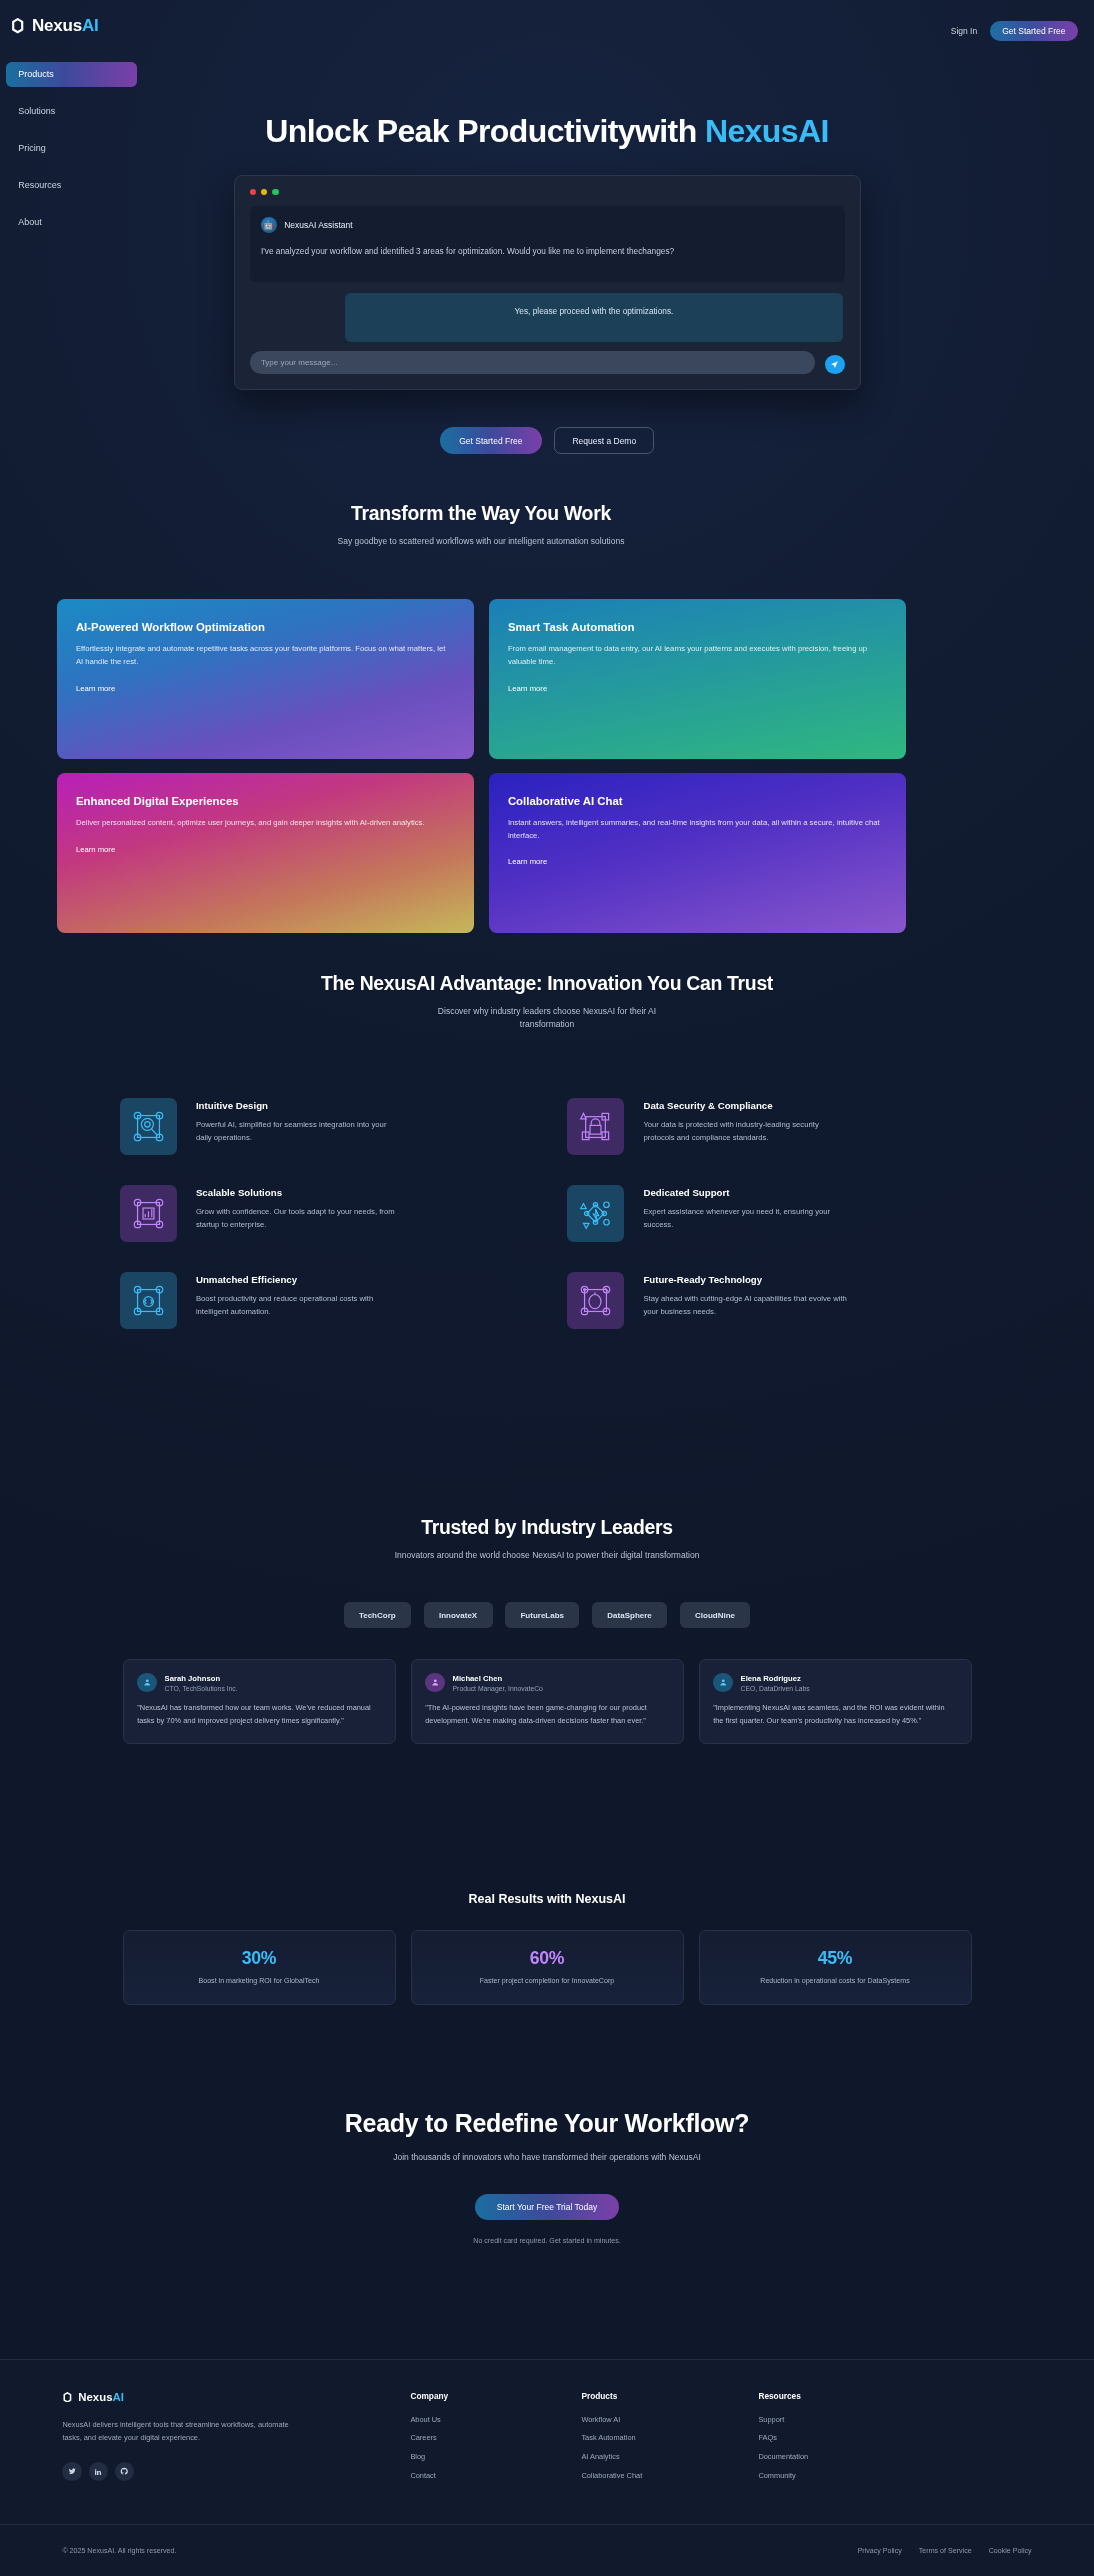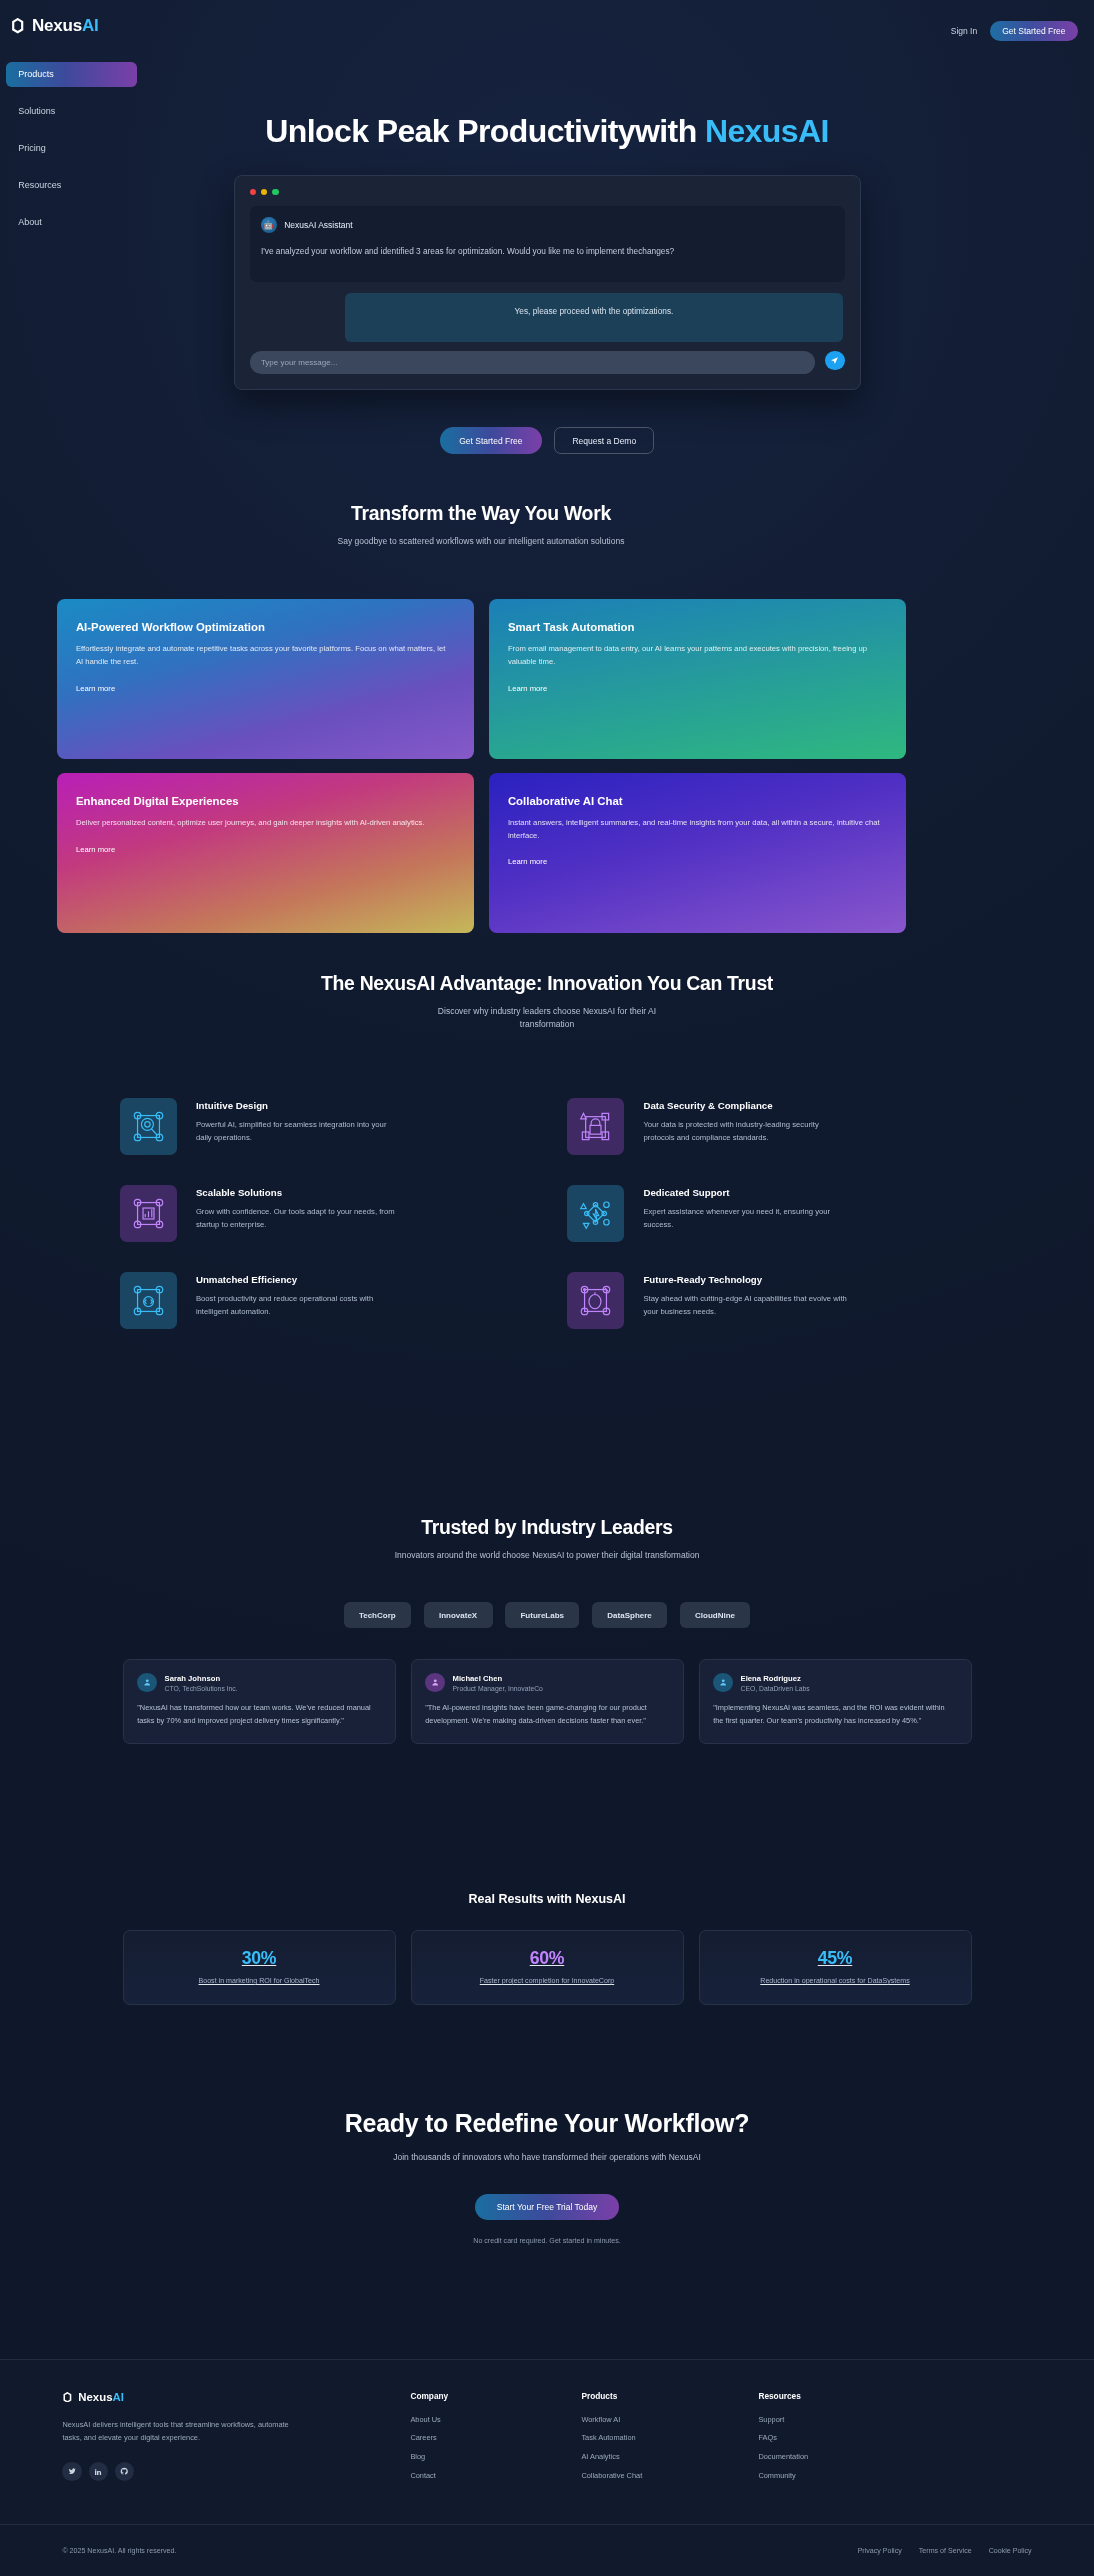--- a/index.html
+++ b/index.html
@@ -54,21 +54,21 @@
   .ai-head { display: flex; align-items: center; gap: 6.8px; margin-bottom: 11.4px; }
   .ai-av { width: 16.5px; height: 16.5px; border-radius: 50%;
     background: radial-gradient(circle at 40% 35%, #2d7fc0, #18547f); display:flex;align-items:center;justify-content:center;font-size:8.5px; }
   .ai-name { font-size: 8.5px; color: #e8eefb; }
   .ai-text { font-size: 8.3px; color: #c3cde0; line-height: 1.5; }
 
   .bubble-user {
     margin-left: 95px; margin-right: 1.1px; background: #1c4058; border-radius: 5.7px;
     padding: 12.5px 12.5px 26px; text-align: center; font-size: 8.3px; color: #d7e3f1; margin-bottom: 9px;
   }
-  .inputrow { display: flex; align-items: flex-start; gap: 10px; }
+  .inputrow { display: flex; align-items: flex-end; gap: 10px; }
   .chatinput {
     flex: 1; background: #3b475c; border: none; border-radius: 569px; height: 23.4px;
     padding: 0 11.4px; color: #e6ecf6; font-size: 8px; font-family: inherit; outline: none;
   }
   .chatinput::placeholder { color: #9aa7bc; }
   .sendbtn { width: 19.4px; height: 19.4px; border-radius: 50%; border: none; background: #1da1f2;
     display: flex; align-items: center; justify-content: center; cursor: pointer; flex: 0 0 auto; }
 
   .hero-ctas { display: flex; justify-content: center; gap: 12.5px; margin-top: 37px; }
   .btn-primary { font-size: 8.5px; color: #fff; padding: 7.4px 19.4px; border-radius: 569px; border: none;
@@ -114,21 +114,21 @@
   .thead { display: flex; align-items: center; gap: 8px; margin-bottom: 10.3px; }
   .tav { width: 19.4px; height: 19.4px; border-radius: 50%; display:flex;align-items:center;justify-content:center; flex:0 0 auto; }
   .tav.b { background: #1b5577; } .tav.p { background: #5b3580; } .tav.t { background: #1b5577; }
   .tname { font-size: 7.7px; font-weight: 700; color: #fff; }
   .trole { font-size: 6.8px; color: #93a1b8; margin-top: 1.7px; }
   .tquote { font-size: 7.4px; color: #b6c2d4; line-height: 1.7; }
 
   
   .results { position: absolute; top: 1892px; left: 0; width: 1094px; }
   .res-title { font-size: 12.5px; font-weight: 700; color: #fff; text-align: center; }
-  .res-grid { width: 849px; margin: 24px auto 0; display: grid; grid-template-columns: repeat(3,1fr); gap: 15px; text-decoration: underline; }
+  .res-grid { width: 849px; margin: 24px auto 0; display: grid; grid-template-columns: repeat(3,1fr); gap: 15px; }
   .res-card { background: linear-gradient(180deg,#141d31,#17213a); border: 0.6px solid #27314a;
     border-radius: 6.8px; padding: 17px 11.4px 19.4px; text-align: center; }
   .res-num { font-size: 17.7px; font-weight: 700; letter-spacing: -0.3px; }
   .res-num.cyan { color: #38bdf8; } .res-num.violet { color: #c084fc; }
   .res-cap { font-size: 7.1px; color: #a9b6ca; margin-top: 8px; }
 
   
   .cta { position: absolute; top: 2109px; left: 0; width: 1094px; text-align: center; }
   .cta h2 { font-size: 25px; font-weight: 700; color: #fff; letter-spacing: -0.3px; }
   .cta p { font-size: 8.5px; color: #b7c2d4; line-height: 1.6; margin: 12.5px auto 0; max-width: 353px; }

